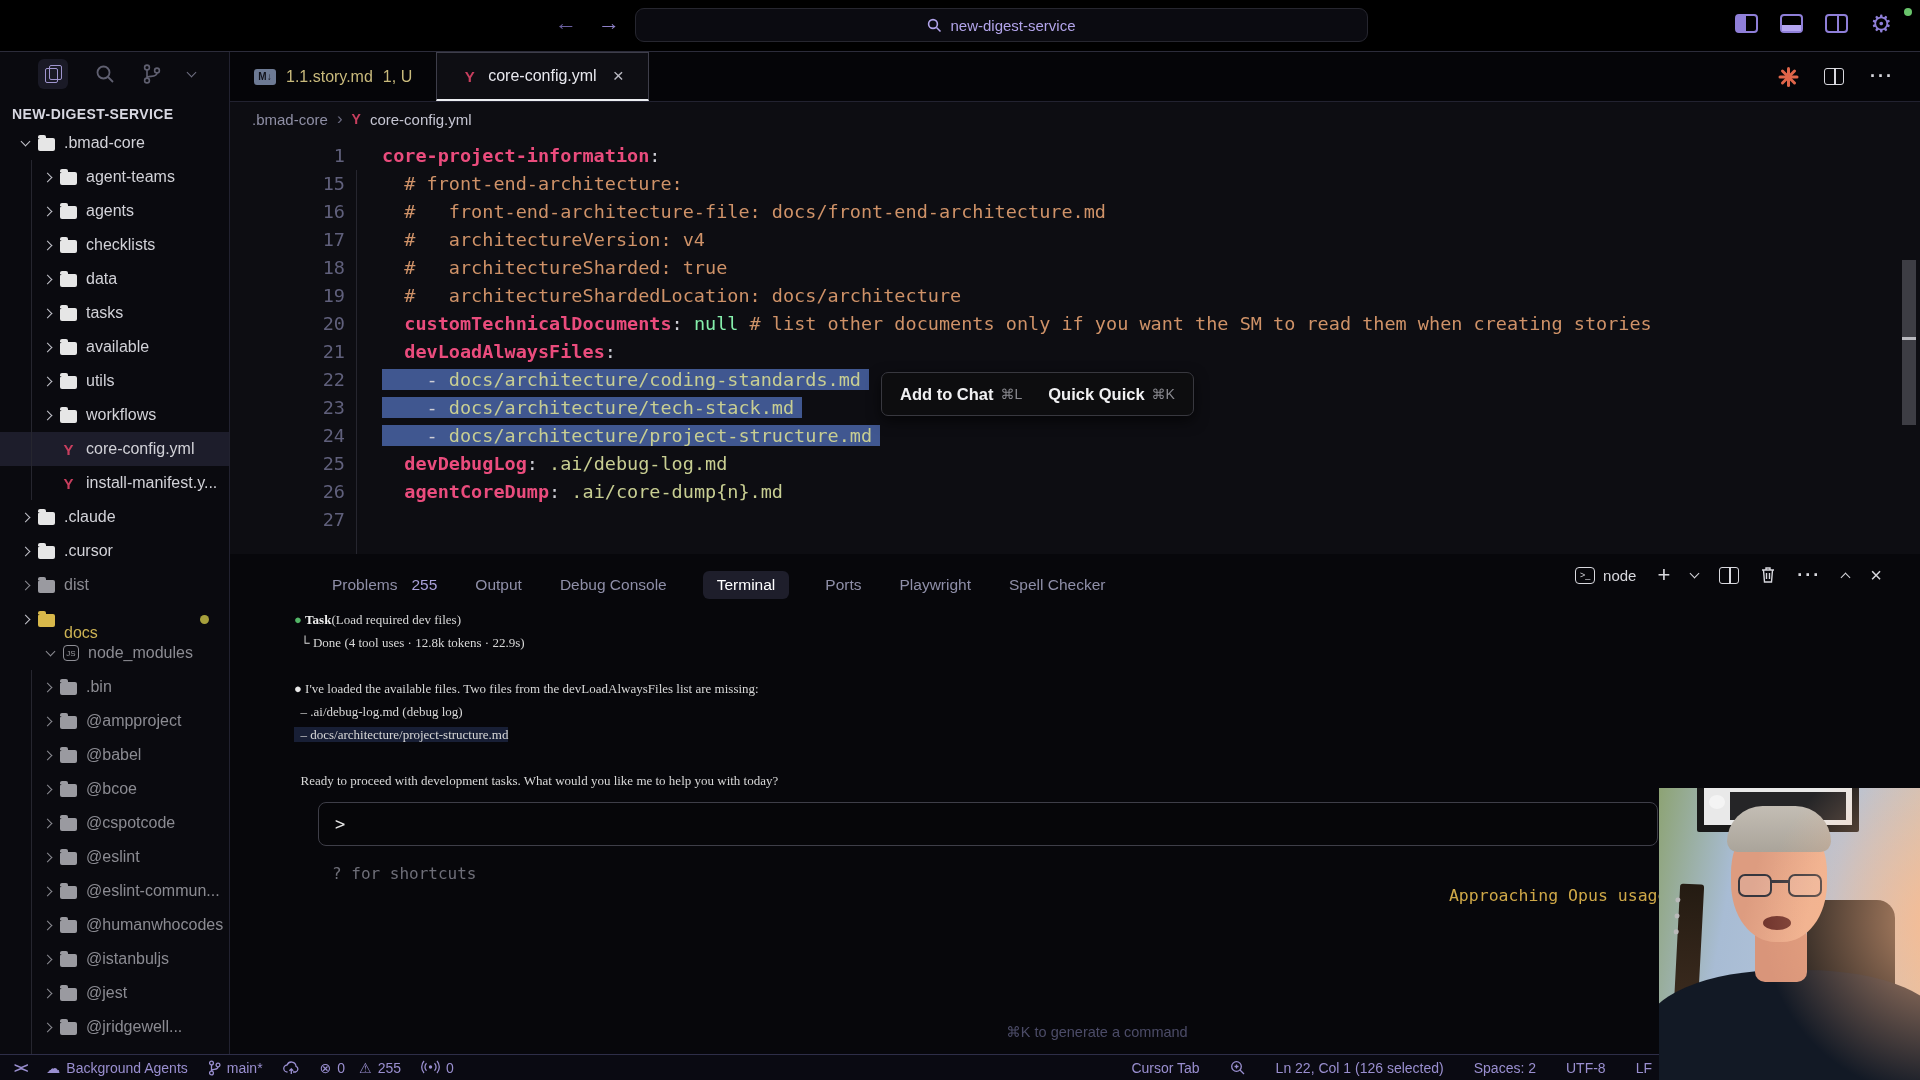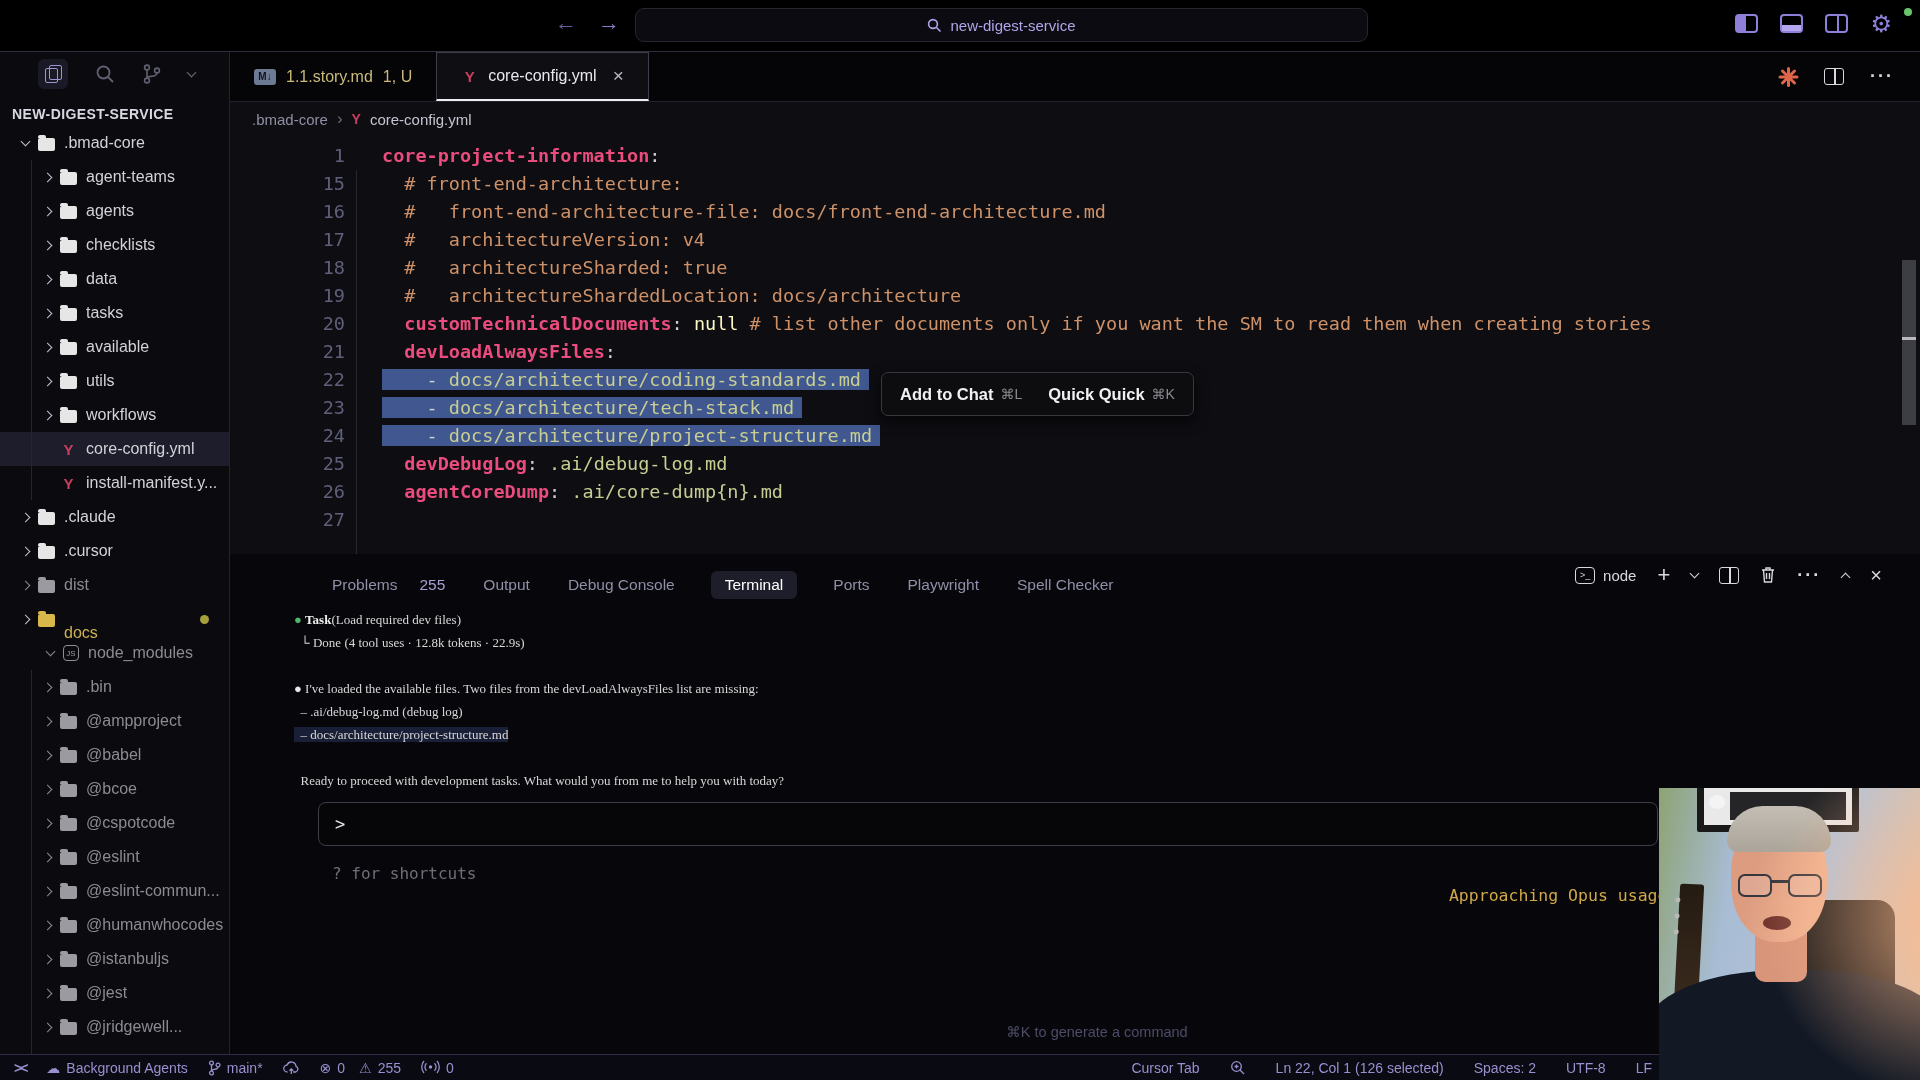--- a/index.html
+++ b/index.html
@@ -80,37 +80,37 @@
   #breadcrumb .yicon { font-size:14px; width:auto; }
 
   #code { position:relative; padding-top:6px; font-family:"DejaVu Sans Mono", monospace; font-size:18.5px; }
   .cline { display:flex; height:28px; line-height:28px; }
   .ln-num { width:115px; text-align:right; color:#60607c; flex:none; }
   .ln-text { padding-left:37px; white-space:pre; }
   .ln-wrap.sel { background:rgba(88,122,205,.68); padding-right:8px; }
   .cs-k { color:#ea4c7d; font-weight:bold; }
   .cs-p { color:#cfcfd6; }
   .cs-c { color:#cf9268; }
-  .cs-n { color:#fef9c3; }
+  .cs-n { color:#86efac; }
   .cs-s { color:#c8ce92; }
   #indent-guide { position:absolute; left:126px; top:34px; height:448px; width:1px; background:#26262f; }
   #editor-scrollbar { position:absolute; right:4px; top:208px; width:14px; height:165px; background:#3d3d44; }
   #editor-scrollbar::after { content:""; position:absolute; left:0; right:0; top:77px; height:3px; background:#b9b9bf; }
 
   
   #ctx-menu { position:absolute; left:881px; top:372px; height:44px; background:#0d0d0f;
               border:1px solid #38383f; border-radius:7px; display:flex; align-items:center;
               padding:0 18px; gap:26px; box-shadow:0 5px 14px rgba(0,0,0,.6); z-index:20; }
   .ctx-item { display:flex; align-items:center; gap:7px; font-size:16.5px; color:#f0f0f2; font-weight:bold; }
   .ctx-item .kbd { color:#8a8a90; font-weight:normal; font-size:14px; }
 
   
   #panel { position:absolute; left:230px; top:554px; width:1690px; height:500px; background:#07070b; }
   #panel-tabs { height:40px; display:flex; align-items:center; gap:34px; padding-left:100px; font-size:15.5px; }
-  .ptab { color:#8f8fa8; display:flex; align-items:center; gap:22px; padding:5px 2px;margin-top:22px; }
+  .ptab { color:#8f8fa8; display:flex; align-items:center; gap:14px; padding:5px 2px;margin-top:22px; }
   .ptab.active { color:#fff; background:#1e1e2b; border-radius:6px; padding:5px 14px; }
   .ptab .badge { color:#a9a0d8; }
   #panel-controls { position:absolute; right:38px; top:8px; display:flex; align-items:center; gap:21px; color:#d8d8de; }
   .termchip { display:flex; align-items:center; gap:8px; font-size:15px; }
   .termbox { width:20px; height:17px; border:1.6px solid #d8d8de; border-radius:4px; position:relative; font-size:9px;
              display:flex; align-items:center; justify-content:center; }
   .pc-plus { font-size:22px; font-weight:normal; }
   .pc-x { font-size:20px; }
   .chev.up { transform:rotate(-135deg); margin-top:4px; }
   .chev.light { border-color:#d8d8de; }
@@ -501,21 +501,21 @@
       <span class="pc-x">×</span>
     </div>
     <div id="term-lines">
         <div class="tline"><span><span class="ts-g">● </span><span class="ts-b">Task</span><span class="ts-t">(Load required dev files)</span></span></div>
         <div class="tline"><span><span class="ts-t">  └ </span><span class="ts-t">Done (4 tool uses · 12.8k tokens · 22.9s)</span></span></div>
         <div class="tline"><span></span></div>
         <div class="tline"><span><span class="ts-wb">● </span><span class="ts-t">I've loaded the available files. Two files from the devLoadAlwaysFiles list are missing:</span></span></div>
         <div class="tline"><span><span class="ts-t">  </span><span class="ts-t">– .ai/debug-log.md (debug log)</span></span></div>
         <div class="tline"><span class="hl"><span class="ts-t">  </span><span class="ts-t">– docs/architecture/project-structure.md</span></span></div>
         <div class="tline"><span></span></div>
-        <div class="tline"><span><span class="ts-t">  </span><span class="ts-t">Ready to proceed with development tasks. What would you from me to help you with today?</span></span></div>
+        <div class="tline"><span><span class="ts-t">  </span><span class="ts-t">Ready to proceed with development tasks. What would you like me to help you with today?</span></span></div>
       </div>
     <div id="prompt-box">
       <span>&gt;</span>
     </div>
     <div id="hint">? for shortcuts</div>
     <div id="usage-warning">Approaching Opus usage limit · /model to use</div>
     <div id="cmdk-hint">⌘K to generate a command</div>
   </div>
 
   <div id="statusbar">

